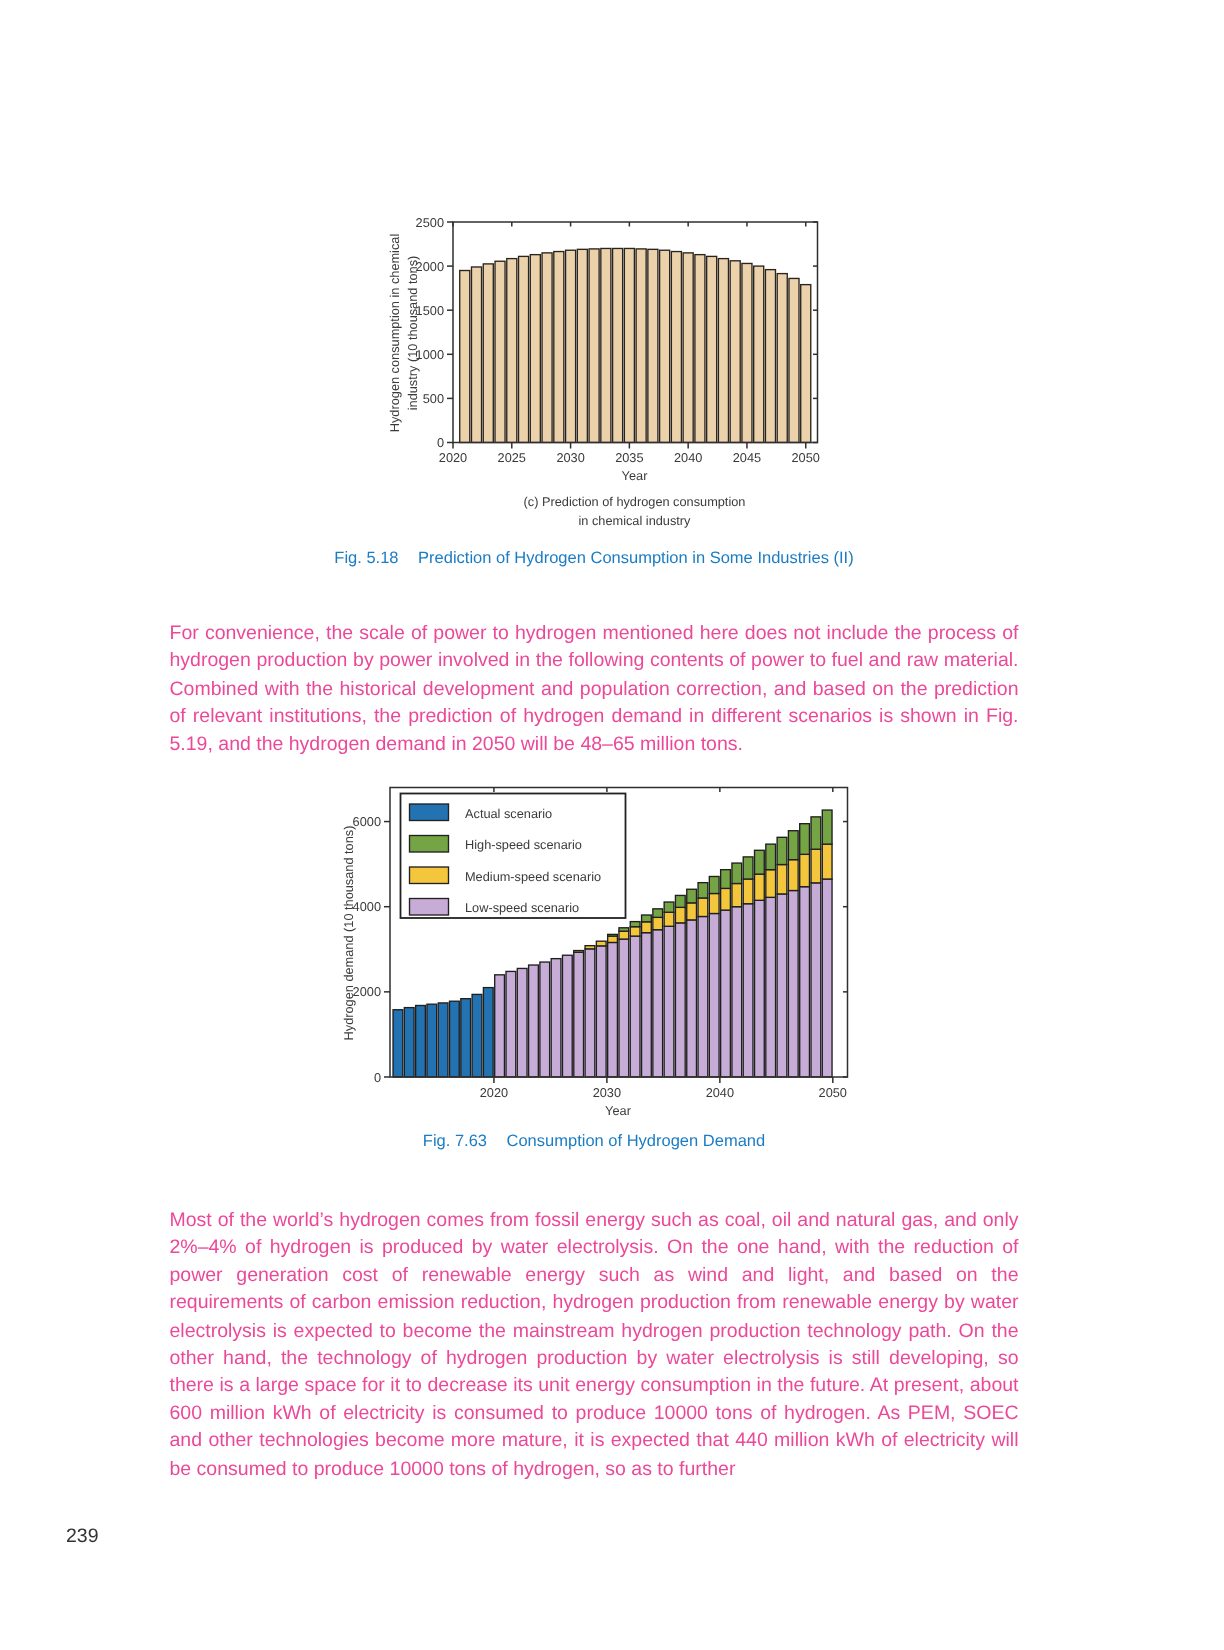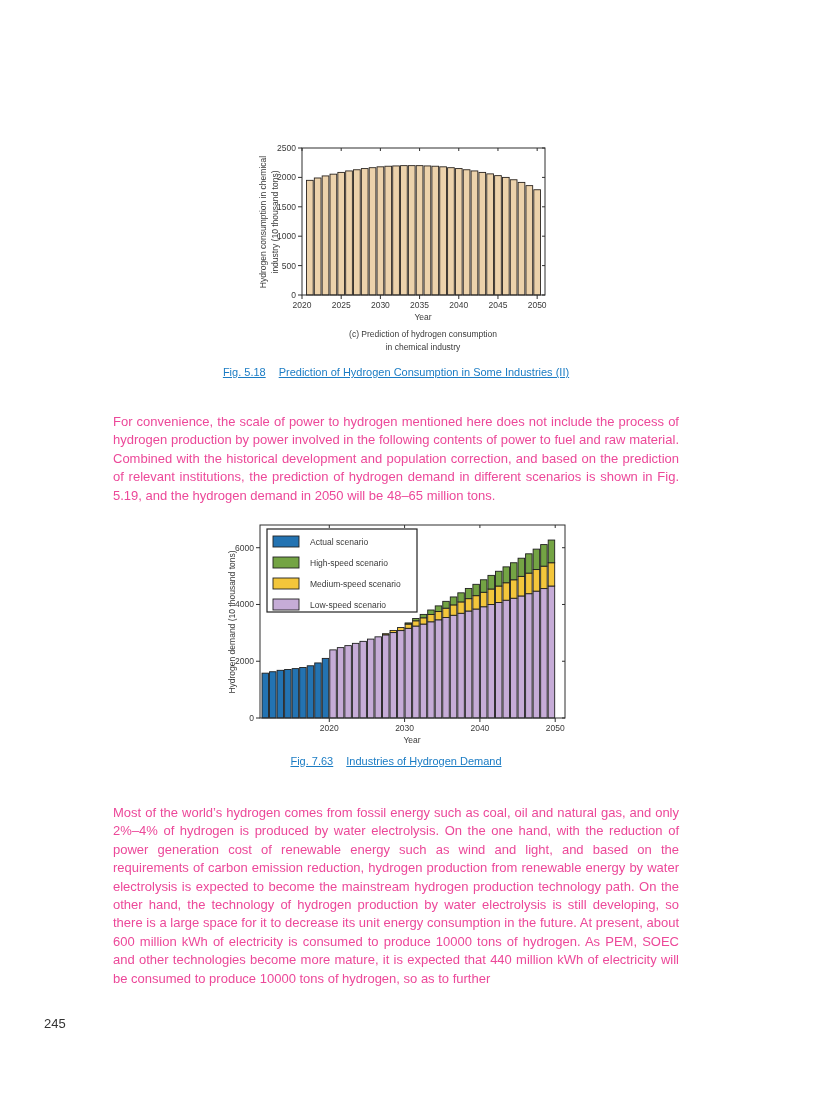--- a/index.html
+++ b/index.html
@@ -6,21 +6,21 @@
   .page{
     position:relative;width:816px;height:1100px;background:#ffffff;
     font-family:"Liberation Sans", sans-serif;overflow:hidden;
   }
   .body-text{
     position:absolute;left:113px;width:566px;
     text-align:justify;font-size:13px;line-height:18.4px;color:#ec4899;
   }
   .fig-caption{
     position:absolute;left:113px;width:566px;text-align:center;
-    font-size:11px;color:#1b7cc4;text-decoration:underline;
+    font-size:11px;color:#1b7cc4;
   }
   .fig-caption .fig-label{margin-right:13px;}
   .page-number{
     position:absolute;left:44px;top:1016px;font-size:13px;color:#333333;
   }
   .chart-svg{position:absolute;}
   svg text{
     font-family:"Liberation Sans", sans-serif;font-size:8.5px;fill:#3a3a3a;
   }
 </style>
@@ -234,20 +234,20 @@
           <rect x="51" y="60" width="26" height="11" fill="#f3c63b" stroke="#222222" stroke-width="0.9"></rect>
           <text x="88" y="69">Medium-speed scenario</text>
           <rect x="51" y="81" width="26" height="11" fill="#c6acd7" stroke="#222222" stroke-width="0.9"></rect>
           <text x="88" y="90">Low-speed scenario</text>
         </g>
       </g>
     <text x="190" y="225" text-anchor="middle">Year</text>
   </svg>
 
   <div class="fig-caption" style="top:755px;">
-    <span class="fig-label">Fig. 7.63</span><span>Industries of Hydrogen Demand</span>
+    <span class="fig-label">Fig. 7.63</span><span>Consumption of Hydrogen Demand</span>
   </div>
 
   <p class="body-text" style="top:791px;">Most of the world’s hydrogen comes from fossil energy such as coal, oil and natural gas, and only 2%–4% of hydrogen is produced by water electrolysis. On the one hand, with the reduction of power generation cost of renewable energy such as wind and light, and based on the requirements of carbon emission reduction, hydrogen production from renewable energy by water electrolysis is expected to become the mainstream hydrogen production technology path. On the other hand, the technology of hydrogen production by water electrolysis is still developing, so there is a large space for it to decrease its unit energy consumption in the future. At present, about 600 million kWh of electricity is consumed to produce 10000 tons of hydrogen. As PEM, SOEC and other technologies become more mature, it is expected that 440 million kWh of electricity will be consumed to produce 10000 tons of hydrogen, so as to further</p>
 
-  <div class="page-number">245</div>
+  <div class="page-number">239</div>
 
 </div>
 
 </body></html>

